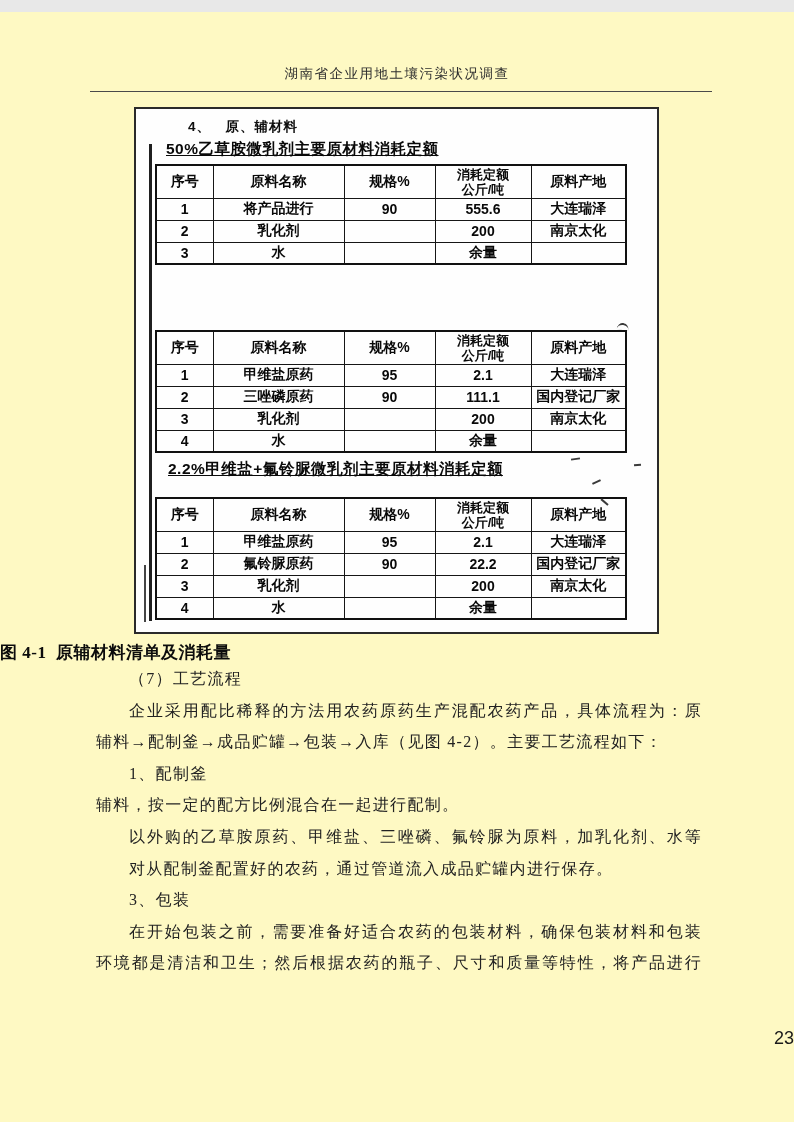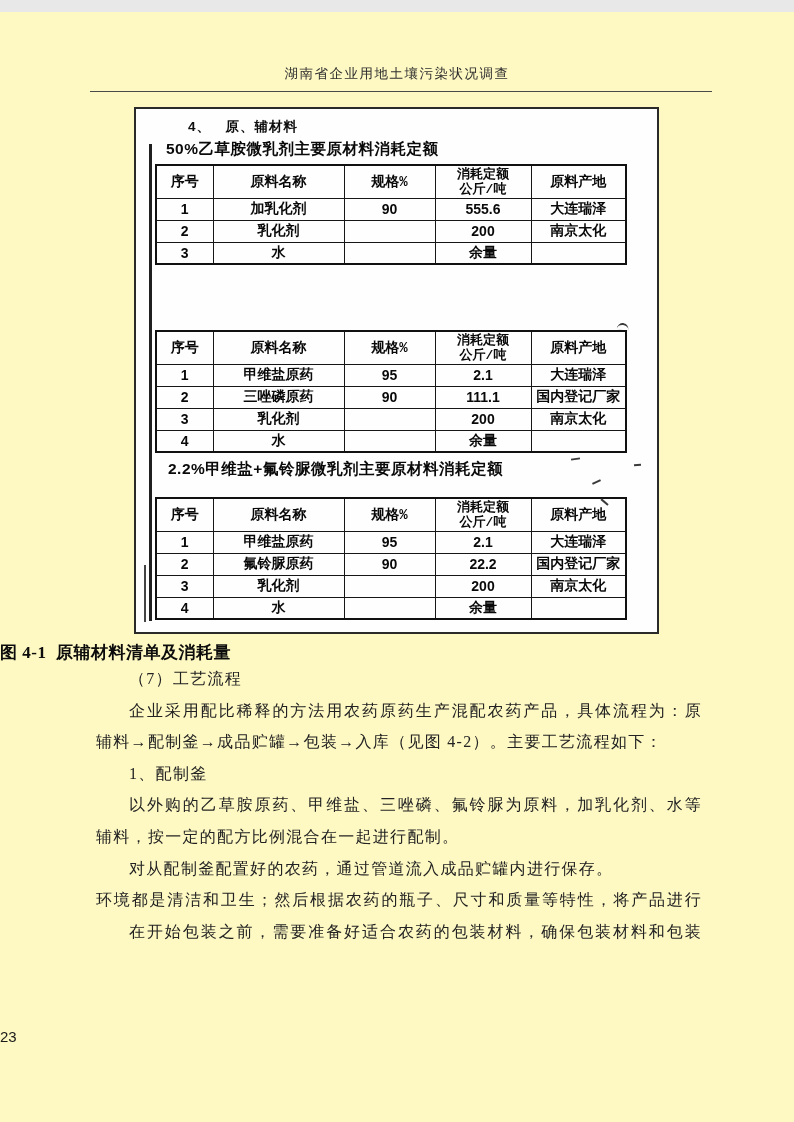--- a/index.html
+++ b/index.html
@@ -23,59 +23,59 @@
   .figure-box {
     position:absolute; left:134px; top:95px; width:525px; height:527px;
     border:2px solid #2a2a2a; background:#fefefe;
     font-family:"Liberation Sans","DejaVu Sans",sans-serif;
   }
   .fig-heading {
     position:absolute; left:52px; top:9px;
     font-weight:bold; font-size:13.5px; color:#0e0e0e; letter-spacing:1px;
   }
   .fig-title {
-    position:absolute; font-weight:bold; font-size:15.5px; color:#0a0a0a; letter-spacing:0.5px;
+    position:absolute; font-weight:bold; font-size:15.5px; color:#0a0a0a; letter-spacing:0.5px;text-decoration:underline;
   }
   .t1-title { left:30px; top:30px; }
   .t2-title { left:32px; top:183px; }
   .t3-title { left:32px; top:350px; }
   table.fig {
     position:absolute; left:19px; width:470px;
     border-collapse:collapse; table-layout:fixed;
     border:2px solid #111;
   }
   .t1 { top:55px; }
   .t2 { top:221px; }
   .t3 { top:388px; }
   table.fig th, table.fig td {
     border:1.6px solid #161616; text-align:center; vertical-align:middle;
     font-weight:bold; color:#090909; padding:0; overflow:hidden; white-space:nowrap;
   }
-  table.fig th { height:33px; font-size:14px;font-family:Liberation Mono, monospace; }
+  table.fig th { height:33px; font-size:14px; }
   table.fig td { height:22px; font-size:14px; }
   .hdr2 { line-height:15px; font-size:13px; }
   
   .fig-caption {
     position:absolute; top:629px; left:0; width:100%; text-align:left;
     font-family:Liberation Serif, serif;
     font-weight:bold; font-size:17px; color:#0c0c0c; letter-spacing:0.5px;
     white-space:pre;
   }
   
   .body-text {
     position:absolute; left:96px; top:651px; width:606px;
     font-size:16px; line-height:31.6px; letter-spacing:1.3px; color:#222;
   }
   .line { height:31.6px; }
   .indent { text-indent:33px; }
   .fill { text-align:justify; text-align-last:justify; }
   
   .page-number {
     position:absolute; top:1016px; left:0; width:100%;
-    text-align:left; font-size:15px; color:#1a1a1a;
+    text-align:right; font-size:18px; color:#1a1a1a;
     font-family:"Liberation Sans","DejaVu Sans",sans-serif;
   }
   
   .artifact { position:absolute; background:#3a3a3a; }
   .scan-v1 { left:149px; top:132px; width:2.5px; height:477px; background:#1f1f1f; }
   .scan-v2 { left:144px; top:553px; width:1.8px; height:57px; background:#444; }
   .scan-dash1 { left:571px; top:446px; width:9px; height:2px; transform:rotate(-8deg); }
   .scan-dash2 { left:634px; top:452px; width:7px; height:2px; transform:rotate(-5deg); }
   .scan-mark1 { left:592px; top:469px; width:9px; height:2px; transform:rotate(-25deg); }
   .scan-mark2 { left:600px; top:489px; width:9px; height:2.2px; transform:rotate(40deg); }
@@ -109,21 +109,21 @@
         <th>原料名称</th>
         <th>规格%</th>
         <th>
               <div class="hdr2">消耗定额</div>
               <div class="hdr2">公斤/吨</div>
             </th>
         <th>原料产地</th>
       </tr>
       <tr>
         <td>1</td>
-        <td>加乳化剂</td>
+        <td>将产品进行</td>
         <td>90</td>
         <td>555.6</td>
         <td>大连瑞泽</td>
       </tr>
       <tr>
         <td>2</td>
         <td>乳化剂</td>
         <td></td>
         <td>200</td>
         <td>南京太化</td>
@@ -248,22 +248,23 @@
   <div class="artifact scan-mark2"></div>
   <div class="artifact scan-arc"></div>
 
   <div class="fig-caption">图 4-1  原辅材料清单及消耗量</div>
 
   <div class="body-text">
     <div class="line indent">（7）工艺流程</div>
     <div class="line indent fill">企业采用配比稀释的方法用农药原药生产混配农药产品，具体流程为：原</div>
     <div class="line">辅料→配制釜→成品贮罐→包装→入库（见图 4-2）。主要工艺流程如下：</div>
     <div class="line indent">1、配制釜</div>
+    <div class="line">辅料，按一定的配方比例混合在一起进行配制。</div>
     <div class="line indent fill">以外购的乙草胺原药、甲维盐、三唑磷、氟铃脲为原料，加乳化剂、水等</div>
-    <div class="line">辅料，按一定的配方比例混合在一起进行配制。</div>
     <div class="line indent">对从配制釜配置好的农药，通过管道流入成品贮罐内进行保存。</div>
+    <div class="line indent">3、包装</div>
+    <div class="line indent fill">在开始包装之前，需要准备好适合农药的包装材料，确保包装材料和包装</div>
     <div class="line fill">环境都是清洁和卫生；然后根据农药的瓶子、尺寸和质量等特性，将产品进行</div>
-    <div class="line indent fill">在开始包装之前，需要准备好适合农药的包装材料，确保包装材料和包装</div>
   </div>
 
   <div class="page-number">23</div>
 
 </div>
 
 </body></html>

